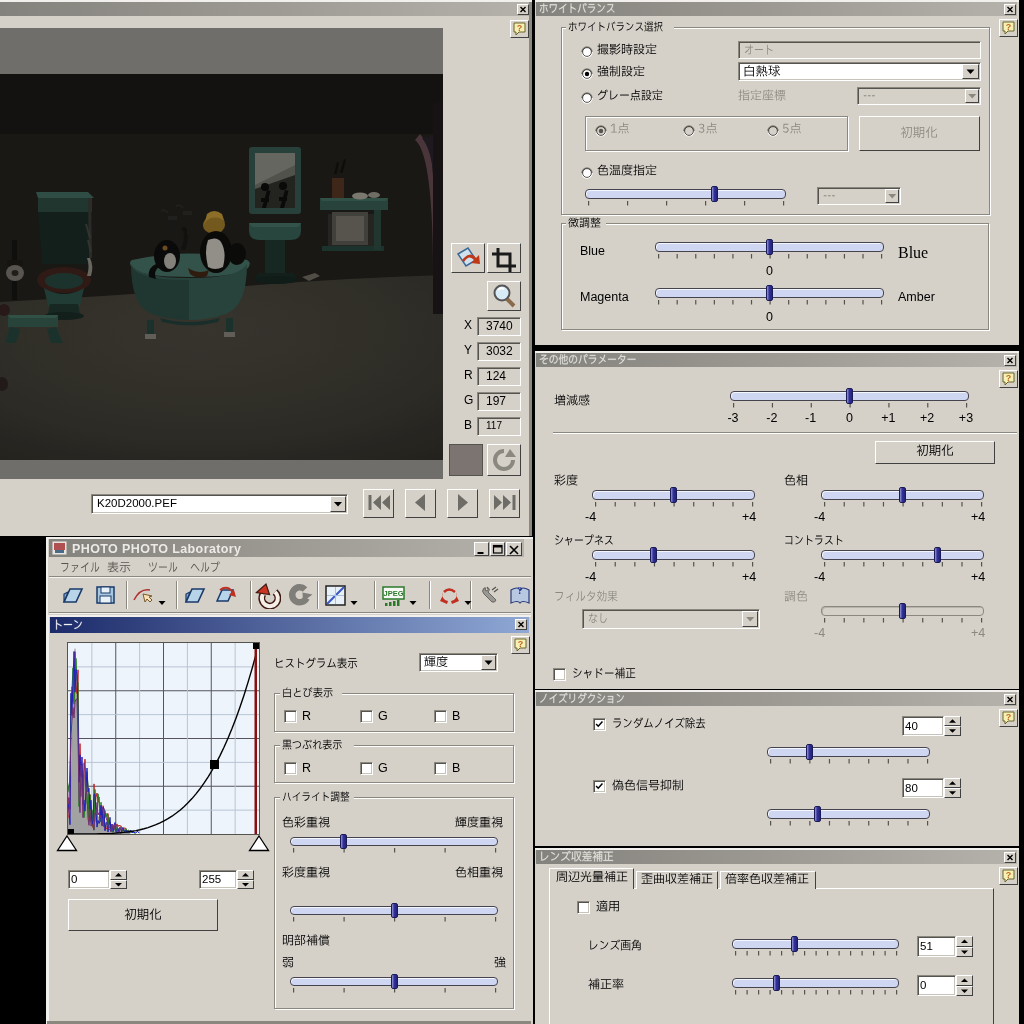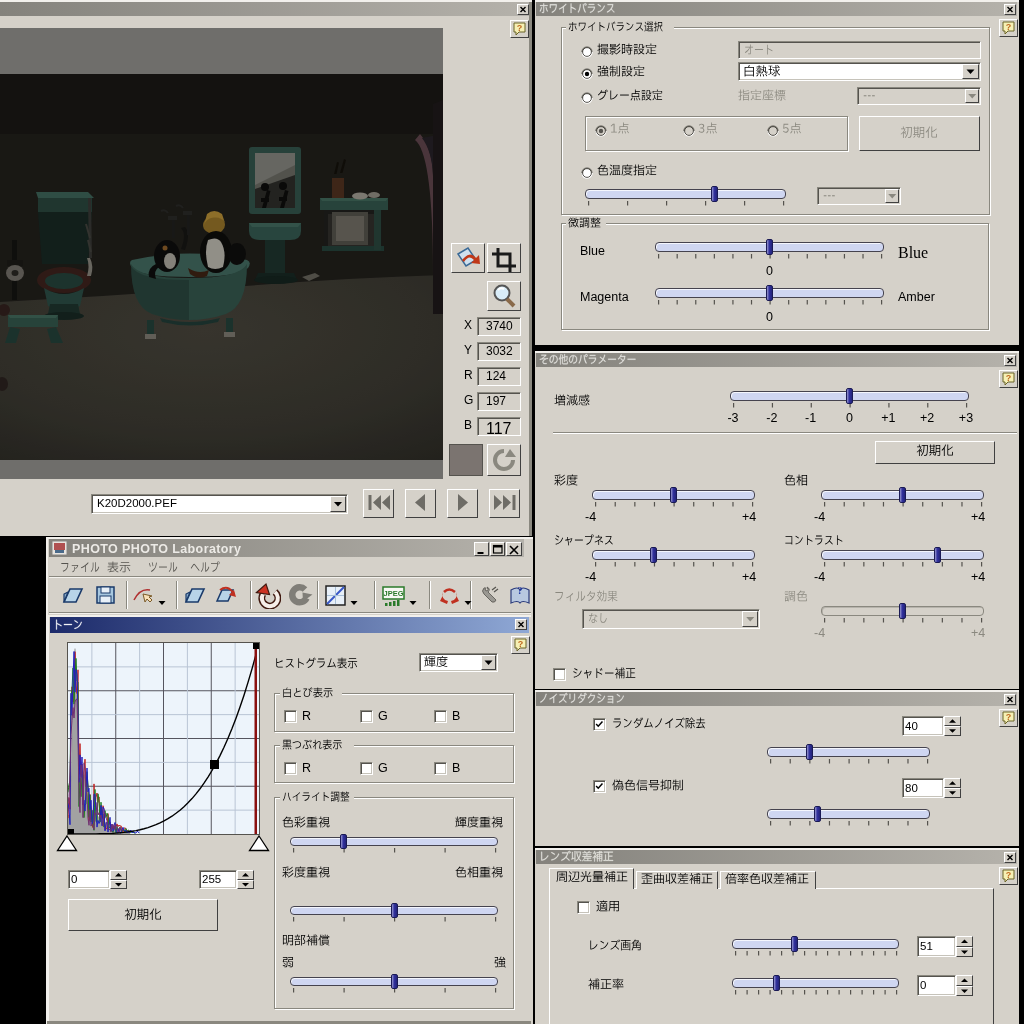--- a/index.html
+++ b/index.html
@@ -152,21 +152,21 @@
 <div class="sunkg" style="left:477px;top:342px;width:44px;height:19px;background:#d5d1c9"></div>
 <div class="t" style="left:486px;top:345px;font-size:12px;color:#000;">3032</div>
 <div class="t" style="left:464px;top:369px;font-size:12px;color:#000;">R</div>
 <div class="sunkg" style="left:477px;top:367px;width:44px;height:19px;background:#d5d1c9"></div>
 <div class="t" style="left:486px;top:370px;font-size:12px;color:#000;">124</div>
 <div class="t" style="left:464px;top:394px;font-size:12px;color:#000;">G</div>
 <div class="sunkg" style="left:477px;top:392px;width:44px;height:19px;background:#d5d1c9"></div>
 <div class="t" style="left:486px;top:395px;font-size:12px;color:#000;">197</div>
 <div class="t" style="left:464px;top:419px;font-size:12px;color:#000;">B</div>
 <div class="sunkg" style="left:477px;top:417px;width:44px;height:19px;background:#d5d1c9"></div>
-<div class="t" style="left:486px;top:420px;font-size:16px;color:#000;">117</div>
+<div class="t" style="left:486px;top:420px;font-size:10px;color:#000;">117</div>
 <div style="left:449px;top:444px;width:34px;height:32px;background:#7b7470;border:1px solid #55534e"></div>
 <div class="raisedf" style="left:487px;top:444px;width:34px;height:32px">
     <svg width="32" height="30" style="position:absolute;left:0;top:0">
       <path d="M16 6 a9 9 0 1 0 9 9" fill="none" stroke="#8a887f" stroke-width="4"></path>
       <path d="M22 4 l6 8 h-11 z" fill="#8a887f"></path>
     </svg>
   </div>
 <div class="sunk" style="left:91px;top:494px;width:257px;height:20px"></div>
 <div class="t" style="left:97px;top:497px;font-size:11.5px;color:#000;">K20D2000.PEF</div>
 <div class="raisedf" style="left:330px;top:496px;width:16px;height:16px">

